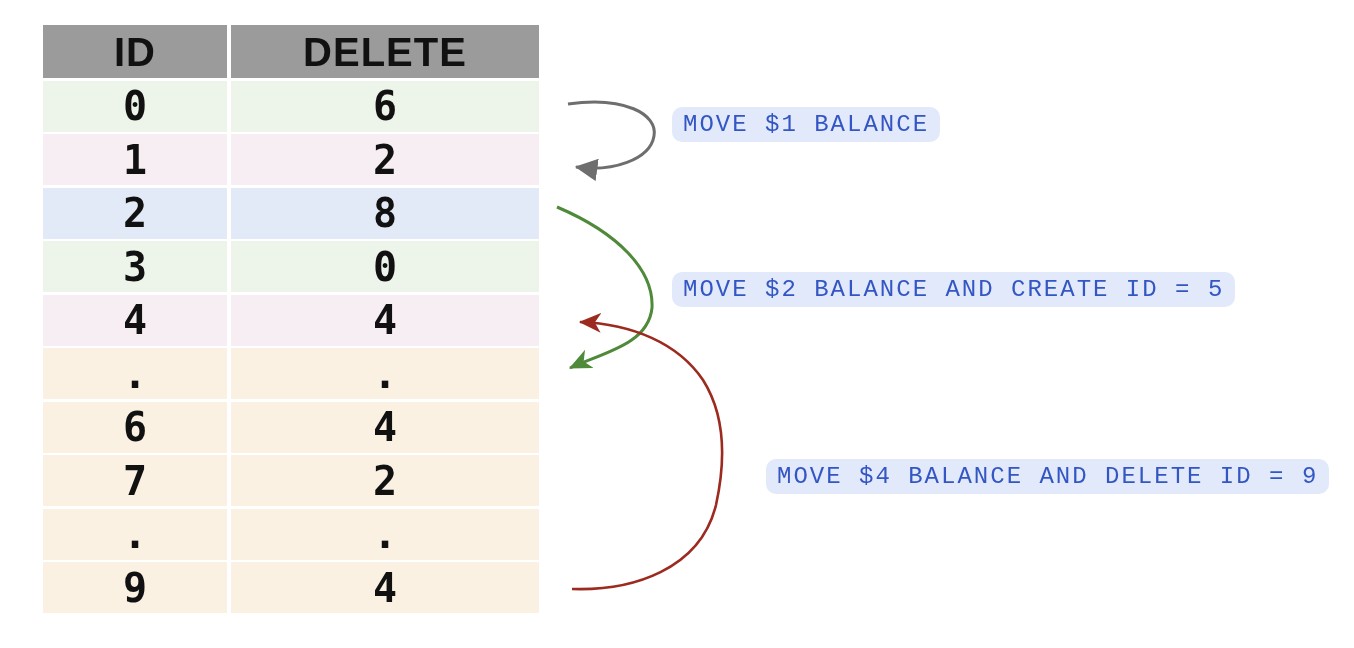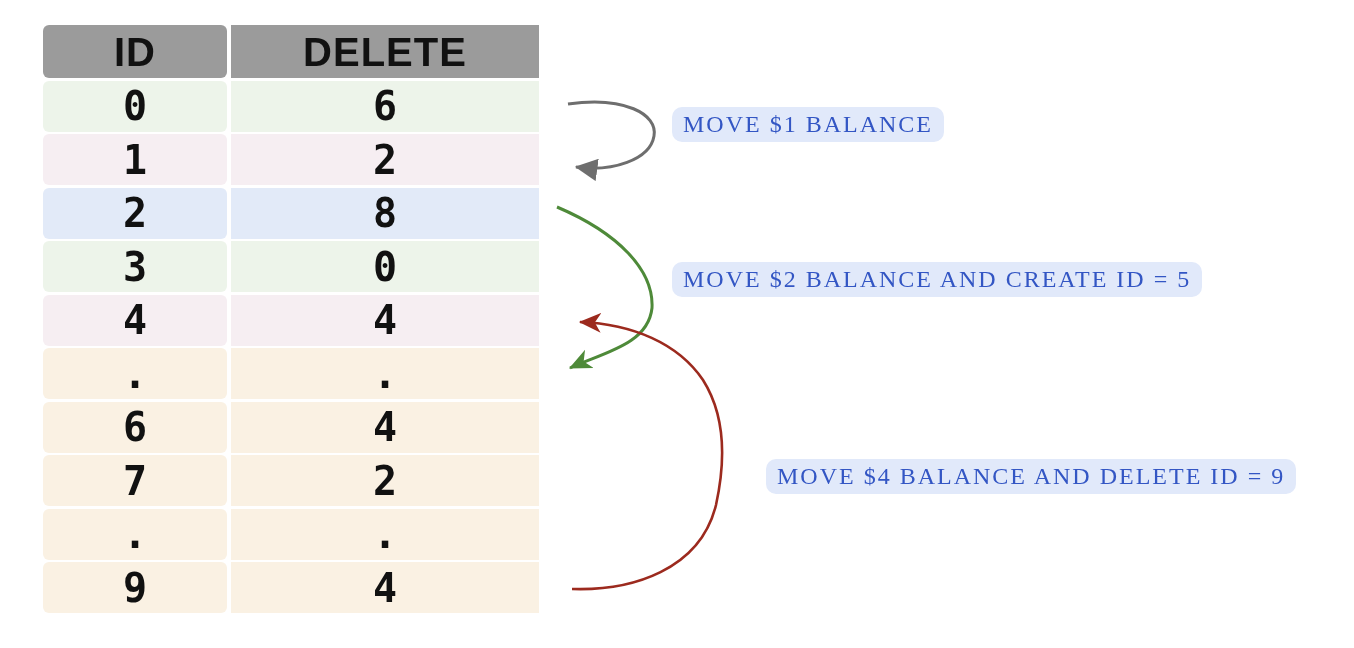--- a/index.html
+++ b/index.html
@@ -18,44 +18,44 @@
   }
   .rows-holder{display:contents;}
   .trow{display:flex;gap:4px;height:51px;}
   .trow.header{height:53px;}
   .cell{
     display:flex;align-items:center;justify-content:center;
     color:var(--cell-text);
     font-family:"DejaVu Sans Mono", monospace;
     font-weight:bold;font-size:40px;line-height:1;
   }
-  .cell.id{width:184px;border-radius:6px;}
+  .cell.id{width:184px;}
   .cell.bal{flex:1;}
   .trow.header .cell{
     background:var(--header-bg);
     font-family:"Liberation Sans", sans-serif;
     font-weight:bold;font-size:40px;letter-spacing:1px;
   }
   .tint-green{background:var(--row-green);}
   .tint-pink{background:var(--row-pink);}
   .tint-blue{background:var(--row-blue);}
   .tint-cream{background:var(--row-cream);}
 
   
   .pill{
     position:absolute;height:35px;
     background:var(--pill-bg);color:var(--pill-text);
     border-radius:10px;
     display:flex;align-items:center;
     padding:0 11px;
-    font-family:Liberation Serif, serif;
+    font-family:Liberation Mono, monospace;
     font-size:24px;letter-spacing:2px;white-space:nowrap;
   }
   #pill-1{left:672px;top:107px;}
-  #pill-2{left:672px;top:262px;}
+  #pill-2{left:672px;top:272px;}
   #pill-3{left:734px;top:459px;margin-left:32px;}
 
   
   svg.overlay{position:absolute;left:0;top:0;pointer-events:none;}
   .arrow{fill:none;}
   .arrow-gray{stroke:var(--arrow-gray);stroke-width:3;}
   .arrow-green{stroke:var(--arrow-green);stroke-width:3;}
   .arrow-red{stroke:var(--arrow-red);stroke-width:2.6;}
   .fill-gray{fill:var(--arrow-gray);}
   .fill-green{fill:var(--arrow-green);}

